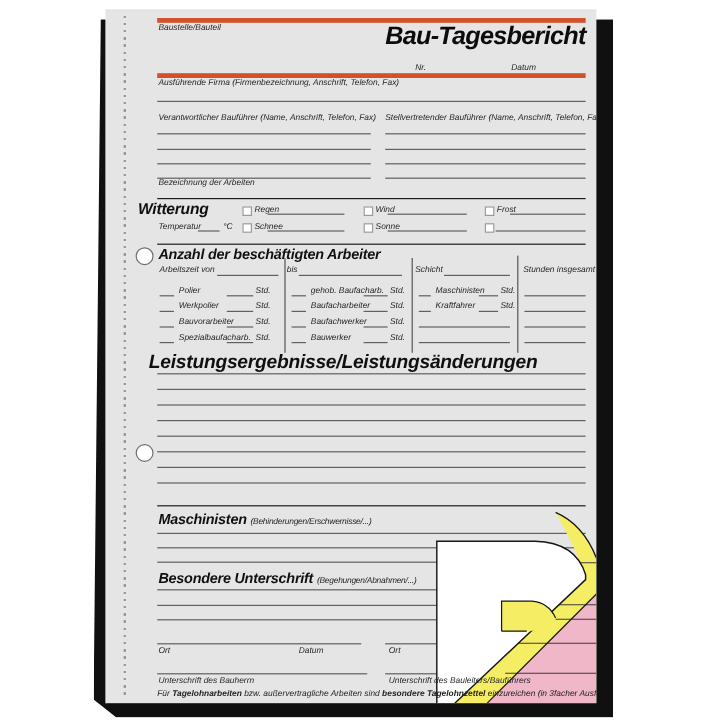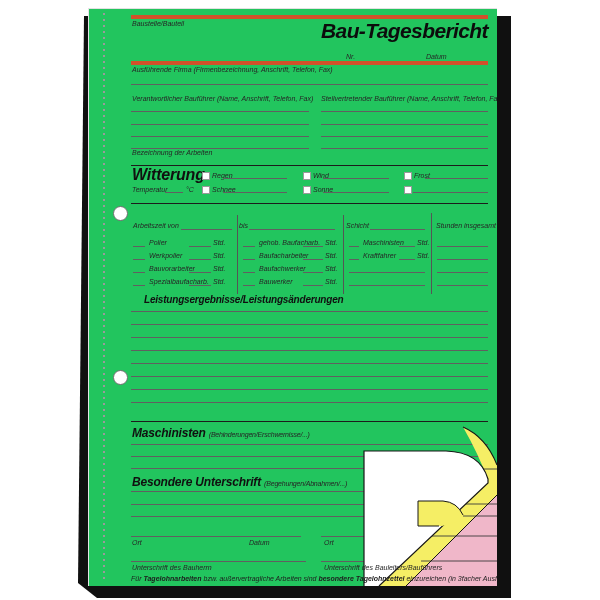--- a/index.html
+++ b/index.html
@@ -1,21 +1,21 @@
 <!DOCTYPE html>
 <html style="--accent: #d2512a; --copy-yellow: #f5ee65; --copy-pink: #f0b7c9;"><head>
 <meta charset="utf-8">
 <style>
   :root { --accent:#d2512a; --copy-yellow:#f5ee65; --copy-pink:#f0b7c9; }
   html,body { margin:0; padding:0; }
   .canvas { position:relative; width:600px; height:600px; background:#fff; overflow:hidden;
             font-family:"Liberation Sans", sans-serif; font-style:italic; color:#1d1d1d; }
   .pad-shadow { position:absolute; left:78px; top:16px; width:433px; height:582px; background:#101010;
             clip-path:polygon(6px 0, 100% 0, 100% 100%, 19px 100%, 0 calc(100% - 15px)); }
-  .sheet { position:absolute; left:88px; top:8px; width:408px; height:577px; background:#22c55e;
+  .sheet { position:absolute; left:88px; top:8px; width:408px; height:577px; background:#e5e5e5;
             border-top:1px solid #e2e2e2; border-left:1px solid #e6e6e6; overflow:hidden; }
   .perf { position:absolute; left:14px; top:4px; width:2px; height:569px;
             background:repeating-linear-gradient(to bottom,#9a9a9a 0 2px,transparent 2px 6px); }
   .hole { position:absolute; left:24px; width:15px; height:15px; border-radius:50%;
             background:#fff; border:1.5px solid #6f6f6f; box-sizing:border-box; z-index:15; }
   .lb { position:absolute; font-size:7px; line-height:1; white-space:nowrap; color:#262626; }
   .hd { position:absolute; font-weight:bold; line-height:1; white-space:nowrap; color:#101010;
         letter-spacing:-0.2px; }
   .sub { font-weight:normal; font-size:7px; color:#262626; }
   .title { position:absolute; left:200px; top:10px; width:199px; text-align:right;
@@ -44,35 +44,36 @@
 
     <span class="lb" style="left:43px;top:11px">Baustelle/Bauteil</span>
     <div class="title">Bau-Tagesbericht</div>
     <span class="lb" style="left:257px;top:44px">Nr.</span>
     <span class="lb" style="left:337px;top:44px">Datum</span>
     <span class="lb" style="left:43px;top:57px">Ausführende Firma (Firmenbezeichnung, Anschrift, Telefon, Fax)</span>
     <span class="lb" style="left:43px;top:86px">Verantwortlicher Bauführer (Name, Anschrift, Telefon, Fax)</span>
     <span class="lb" style="left:232px;top:86px">Stellvertretender Bauführer (Name, Anschrift, Telefon, Fax)</span>
     <span class="lb" style="left:43px;top:140px">Bezeichnung der Arbeiten</span>
 
-    <div class="hd" style="left:43px;top:158px;font-size:16px">Witterung</div>
+    <div class="hd" style="left:26px;top:158px;font-size:13px">Witterung</div>
     <span class="cb" style="left:113px;top:163px"></span>
     <span class="lb" style="left:123px;top:163px">Regen</span>
     <span class="cb" style="left:214px;top:163px"></span>
     <span class="lb" style="left:224px;top:163px">Wind</span>
     <span class="cb" style="left:315px;top:163px"></span>
     <span class="lb" style="left:325px;top:163px">Frost</span>
     <span class="lb" style="left:43px;top:177px">Temperatur</span>
     <span class="lb" style="left:97px;top:177px">°C</span>
     <span class="cb" style="left:113px;top:177px"></span>
     <span class="lb" style="left:123px;top:177px">Schnee</span>
     <span class="cb" style="left:214px;top:177px"></span>
     <span class="lb" style="left:224px;top:177px">Sonne</span>
     <span class="cb" style="left:315px;top:177px"></span>
 
+    <div class="hd" style="left:43px;top:197px;font-size:12px">Anzahl der beschäftigten Arbeiter</div>
     <span class="lb" style="left:44px;top:213px">Arbeitszeit von</span>
     <span class="lb" style="left:150px;top:213px">bis</span>
     <span class="lb" style="left:257px;top:213px">Schicht</span>
     <span class="lb" style="left:347px;top:213px">Stunden insgesamt</span>
 
     <span class="lb" style="left:60px;top:230px">Polier</span>
     <span class="lb" style="left:60px;top:243px">Werkpolier</span>
     <span class="lb" style="left:60px;top:256px">Bauvorarbeiter</span>
     <span class="lb" style="left:60px;top:269px">Spezialbaufacharb.</span>
     <span class="lb" style="left:170px;top:230px">gehob. Baufacharb.</span>
@@ -85,21 +86,21 @@
     <span class="lb std" style="left:124px;top:243px">Std.</span>
     <span class="lb std" style="left:124px;top:256px">Std.</span>
     <span class="lb std" style="left:124px;top:269px">Std.</span>
     <span class="lb std" style="left:236px;top:230px">Std.</span>
     <span class="lb std" style="left:236px;top:243px">Std.</span>
     <span class="lb std" style="left:236px;top:256px">Std.</span>
     <span class="lb std" style="left:236px;top:269px">Std.</span>
     <span class="lb std" style="left:328px;top:230px">Std.</span>
     <span class="lb std" style="left:328px;top:243px">Std.</span>
 
-    <div class="hd" style="left:55px;top:286px;font-size:10px">Leistungsergebnisse/Leistungsänderungen</div>
+    <div class="hd" style="left:35px;top:286px;font-size:16px">Leistungsergebnisse/Leistungsänderungen</div>
 
     <div class="hd" style="left:43px;top:418px;font-size:12px">
       <span>Maschinisten</span>
       <span class="sub">(Behinderungen/Erschwernisse/...)</span>
     </div>
 
     <div class="hd" style="left:43px;top:467px;font-size:12px">
       <span>Besondere Unterschrift</span>
       <span class="sub">(Begehungen/Abnahmen/...)</span>
     </div>

